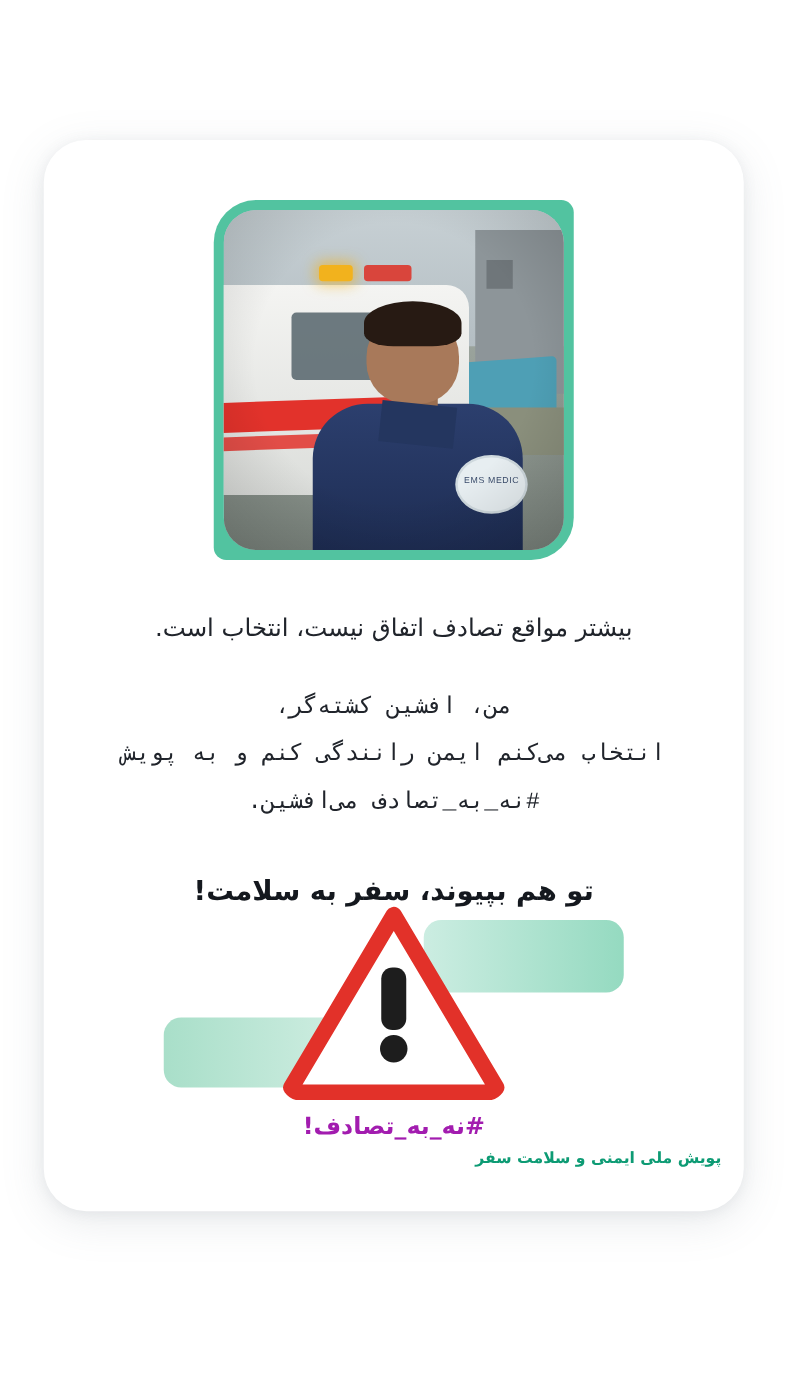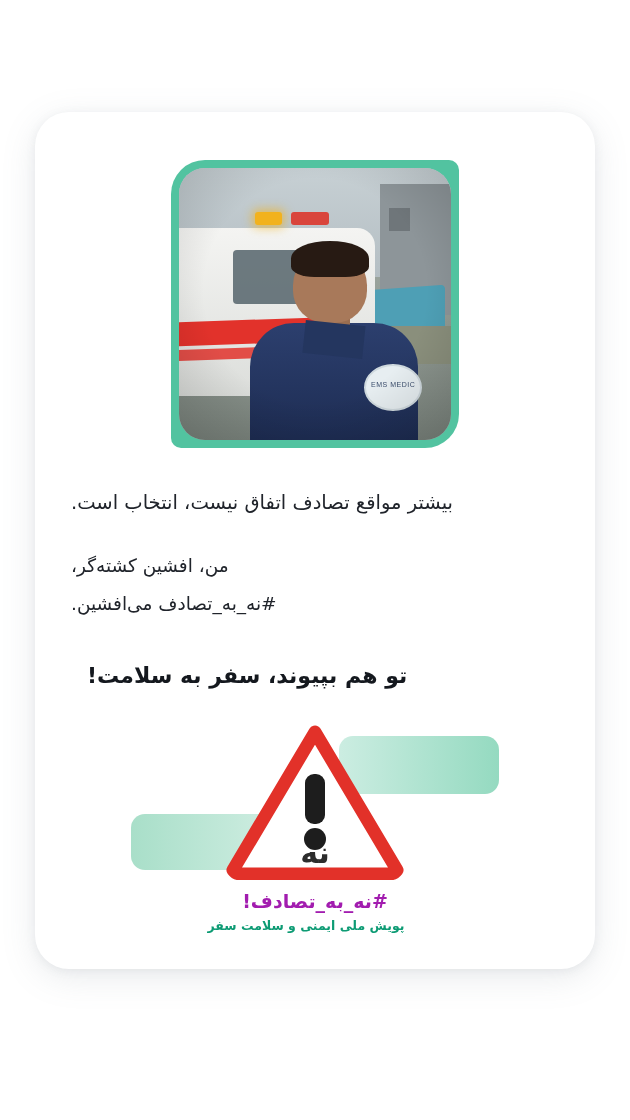--- a/index.html
+++ b/index.html
@@ -143,37 +143,37 @@
     position: absolute; inset: 0;
     background: radial-gradient(circle at 50% 45%, rgba(0,0,0,0) 55%, rgba(0,0,0,.18) 100%);
   }
 
   
   .copy {
     position: absolute;
     left: 36px;
     right: 36px;
     top: 372px;
-    text-align: left;
+    text-align: center;
     direction: rtl;
   }
   .lead {
     font-size: 19.5px;
     line-height: 1.9;
     color: #20242b;
     margin: 0 0 26px 0;
     font-weight: 400;
   }
   .stanza {
     font-size: 18.5px;
     line-height: 2.05;
     color: #20242b;
     margin: 0 0 34px 0;
   }
-  .stanza div { white-space: nowrap; }
+  .stanza div { white-space: nowrap; font-family: Liberation Mono, monospace; }
   .callout {
     font-size: 22px;
     line-height: 1.7;
     color: #14181e;
     font-weight: 700;
     margin: 16px;
   }
 
   
   .logo-zone {
@@ -222,21 +222,21 @@
     text-align: center;
     font-size: 19px;
     font-weight: 700;
     color: #a21caf;
     direction: rtl;
   }
   .tagline {
     position: absolute;
     left: 0; right: 18px;
     top: 196px;
-    text-align: center;
+    text-align: right;
     font-size: 12.5px;
     font-weight: 700;
     color: #0d9b74;
     direction: rtl;
   }
 </style>
 </head>
 <body>
 
 <div class="poster-card">
@@ -264,35 +264,35 @@
         <div class="ph-badge-txt">EMS MEDIC</div>
       </div>
       <div class="ph-vignette"></div>
     </div>
   </div>
 
   <div class="copy">
     <p class="lead">بیشتر مواقع تصادف اتفاق نیست، انتخاب است.</p>
     <div class="stanza">
       <div>من، افشین کشته‌گر،</div>
+      <div>انتخاب می‌کنم ایمن رانندگی کنم و به پویش</div>
       <div>#نه_به_تصادف می‌افشین.</div>
     </div>
     <p class="callout">تو هم بپیوند، سفر به سلامت!</p>
   </div>
 
   <div class="logo-zone">
     <div class="swoosh swoosh-a"></div>
     <div class="swoosh swoosh-b"></div>
 
     <div class="sign">
       <svg width="180" height="158" viewBox="0 0 180 158" aria-hidden="true">
         <path d="M90 10 L172 148 A10 10 0 0 1 164 152 L16 152 A10 10 0 0 1 8 148 Z" fill="#ffffff" stroke="#e23129" stroke-width="13" stroke-linejoin="round"></path>
         <rect x="80" y="52" width="20" height="50" rx="9" fill="#1d1d1d"></rect>
         <circle cx="90" cy="117" r="11" fill="#1d1d1d"></circle>
       </svg>
-      <div class="sign-word">نه</div>
     </div>
 
     <div class="hashtag">#نه_به_تصادف!</div>
     <div class="tagline">پویش ملی ایمنی و سلامت سفر</div>
   </div>
 
 </div>
 
 </body></html>

